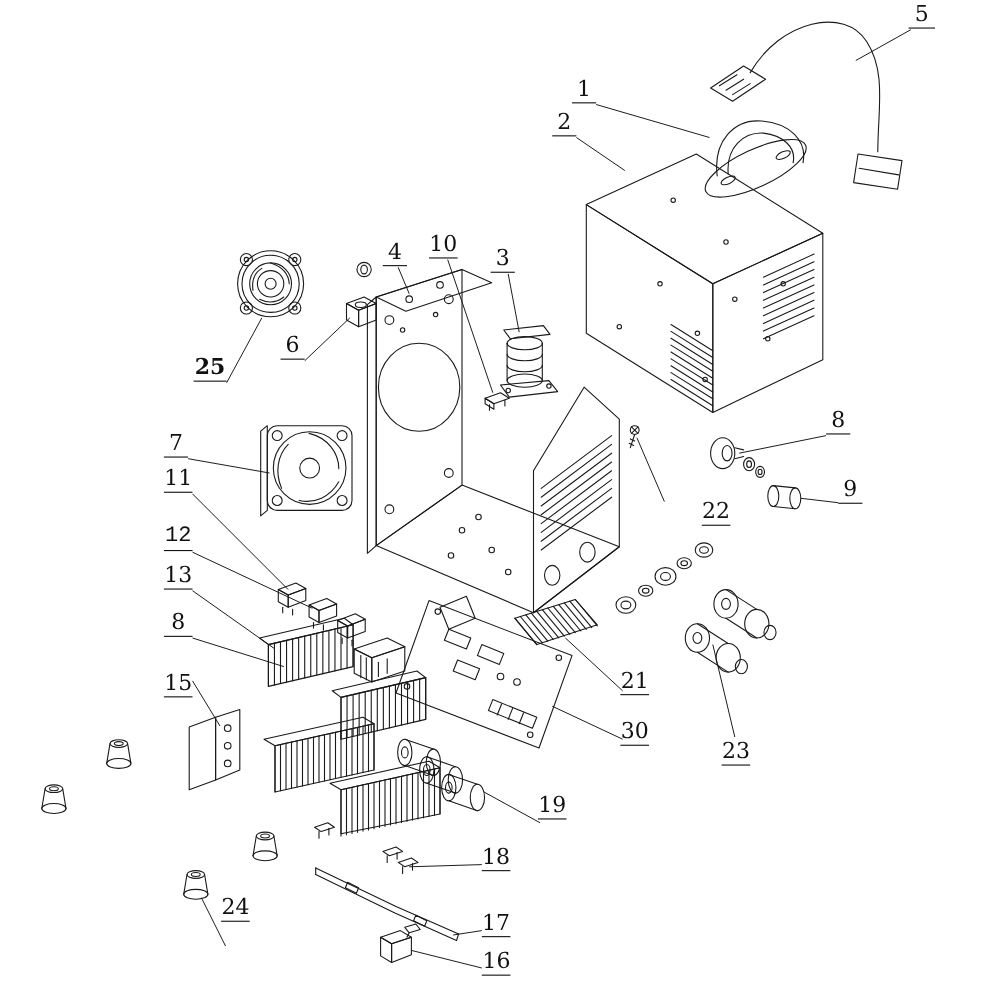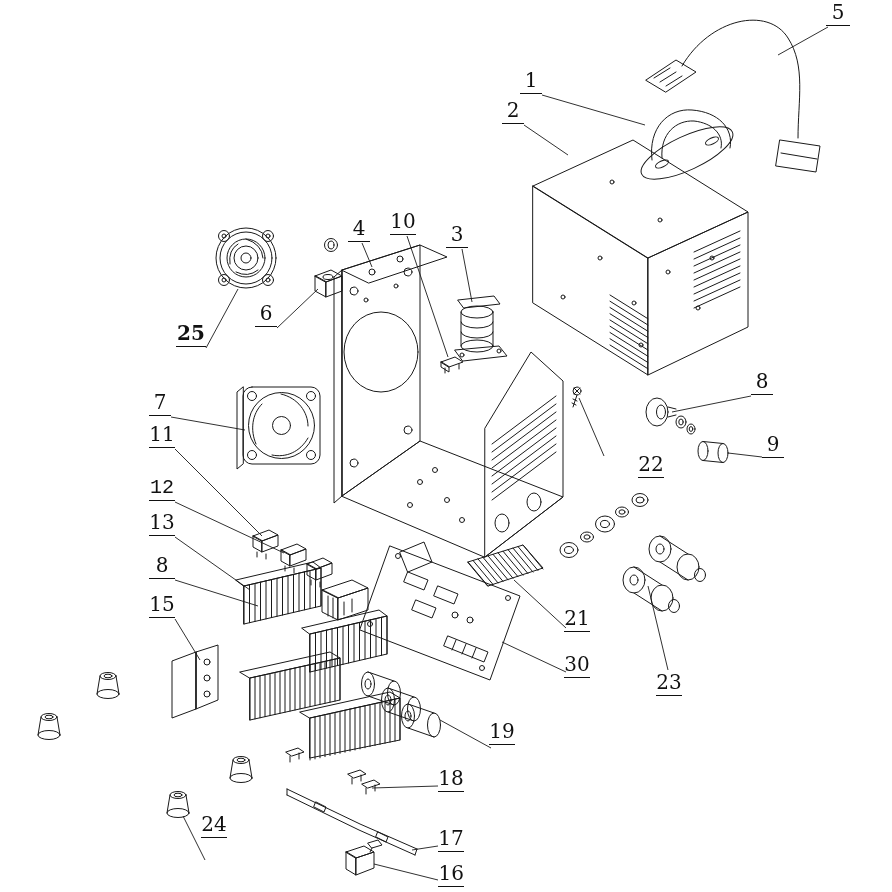--- a/index.html
+++ b/index.html
@@ -496,21 +496,21 @@
       <div class="part-label" style="left: 826px; top: 2px; width: 24px;">5</div>
       <div class="part-label" style="left: 255px; top: 303px; width: 22px;">6</div>
       <div class="part-label" style="left: 149px; top: 392px; width: 22px;">7</div>
       <div class="part-label" style="left: 751px; top: 371px; width: 22px;">8</div>
       <div class="part-label" style="left: 762px; top: 434px; width: 22px;">9</div>
       <div class="part-label" style="left: 390px; top: 211px; width: 26px;">10</div>
       <div class="part-label" style="left: 149px; top: 424px; width: 26px;">11</div>
       <div class="part-label" style="left: 149px; top: 477px; width: 26px; font-family: Liberation Mono, monospace;">12</div>
       <div class="part-label" style="left: 149px; top: 512px; width: 26px;">13</div>
       <div class="part-label" style="left: 149px; top: 555px; width: 26px;">8</div>
-      <div class="part-label" style="left: 149px; top: 594px; width: 26px;">15</div>
+      <div class="part-label" style="left: 149px; top: 610px; width: 26px;">15</div>
       <div class="part-label" style="left: 438px; top: 863px; width: 26px; text-align: right;">16</div>
       <div class="part-label" style="left: 438px; top: 828px; width: 26px;">17</div>
       <div class="part-label" style="left: 438px; top: 768px; width: 26px; text-align: center;">18</div>
       <div class="part-label" style="left: 489px; top: 721px; width: 26px;">19</div>
       <div class="part-label" style="left: 564px; top: 654px; width: 26px;">30</div>
       <div class="part-label" style="left: 564px; top: 608px; width: 26px;">21</div>
       <div class="part-label" style="left: 602px; top: 454px; width: 26px; margin-left: 36px;">22</div>
       <div class="part-label" style="left: 656px; top: 672px; width: 26px;">23</div>
       <div class="part-label" style="left: 201px; top: 814px; width: 26px;">24</div>
       <div class="part-label" style="left: 176px; top: 323px; width: 30px; font-weight: bold;">25</div>

